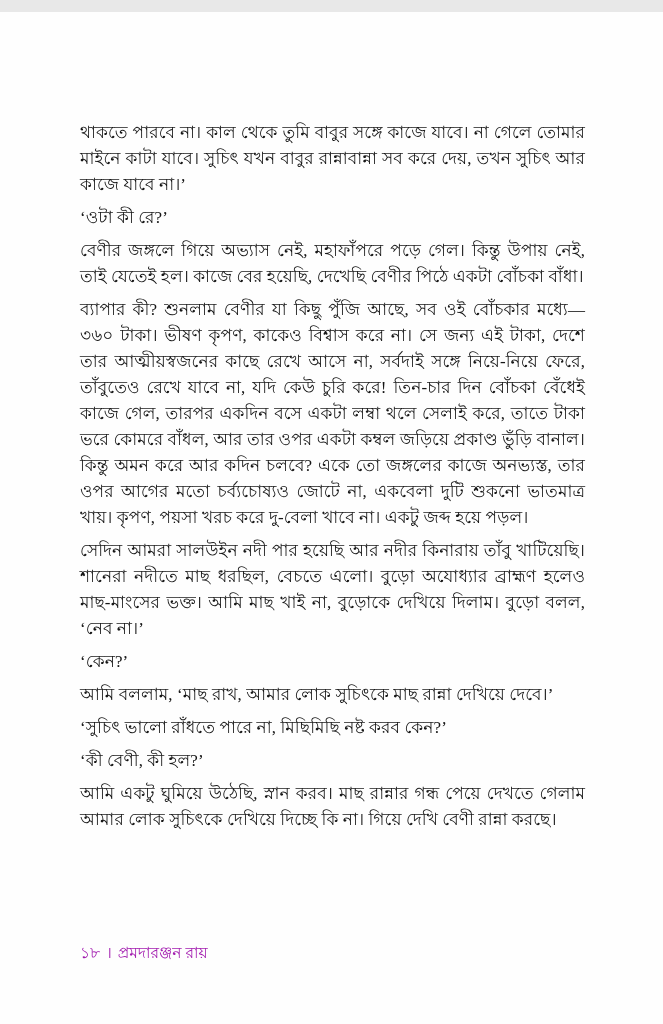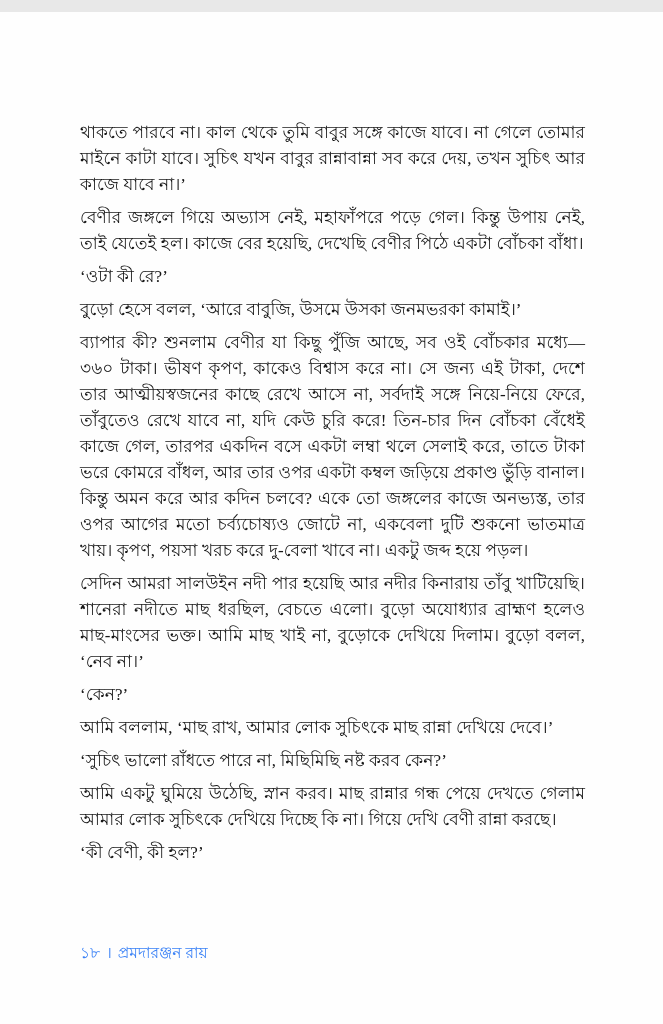--- a/index.html
+++ b/index.html
@@ -34,43 +34,42 @@
   }
   .text-block p:last-child {
     margin-bottom: 0;
   }
   .footer {
     position: absolute;
     left: 80px;
     top: 930px;
     font-size: 15.5px;
     line-height: 22px;
-    color: #3b82f6;
+    color: #a21caf;
     white-space: nowrap;
   }
   .footer .sep {
     padding: 0 6px;
   }
 </style>
 </head>
 <body>
 
 <div class="page">
 
   <div class="text-block">
     <p>থাকতে পারবে না। কাল থেকে তুমি বাবুর সঙ্গে কাজে যাবে। না গেলে তোমার মাইনে কাটা যাবে। সুচিৎ যখন বাবুর রান্নাবান্না সব করে দেয়, তখন সুচিৎ আর কাজে যাবে না।’</p>
+    <p>‘ওটা কী রে?’</p>
     <p>বেণীর জঙ্গলে গিয়ে অভ্যাস নেই, মহাফাঁপরে পড়ে গেল। কিন্তু উপায় নেই, তাই যেতেই হল। কাজে বের হয়েছি, দেখেছি বেণীর পিঠে একটা বোঁচকা বাঁধা।</p>
-    <p>‘ওটা কী রে?’</p>
-    <p>বুড়ো হেসে বলল, ‘আরে বাবুজি, উসমে উসকা জনমভরকা কামাই।’</p>
     <p>ব্যাপার কী? শুনলাম বেণীর যা কিছু পুঁজি আছে, সব ওই বোঁচকার মধ্যে—৩৬০ টাকা। ভীষণ কৃপণ, কাকেও বিশ্বাস করে না। সে জন্য এই টাকা, দেশে তার আত্মীয়স্বজনের কাছে রেখে আসে না, সর্বদাই সঙ্গে নিয়ে-নিয়ে ফেরে, তাঁবুতেও রেখে যাবে না, যদি কেউ চুরি করে! তিন-চার দিন বোঁচকা বেঁধেই কাজে গেল, তারপর একদিন বসে একটা লম্বা থলে সেলাই করে, তাতে টাকা ভরে কোমরে বাঁধল, আর তার ওপর একটা কম্বল জড়িয়ে প্রকাণ্ড ভুঁড়ি বানাল। কিন্তু অমন করে আর কদিন চলবে? একে তো জঙ্গলের কাজে অনভ্যস্ত, তার ওপর আগের মতো চর্ব্যচোষ্যও জোটে না, একবেলা দুটি শুকনো ভাতমাত্র খায়। কৃপণ, পয়সা খরচ করে দু-বেলা খাবে না। একটু জব্দ হয়ে পড়ল।</p>
     <p>সেদিন আমরা সালউইন নদী পার হয়েছি আর নদীর কিনারায় তাঁবু খাটিয়েছি। শানেরা নদীতে মাছ ধরছিল, বেচতে এলো। বুড়ো অযোধ্যার ব্রাহ্মণ হলেও মাছ-মাংসের ভক্ত। আমি মাছ খাই না, বুড়োকে দেখিয়ে দিলাম। বুড়ো বলল, ‘নেব না।’</p>
     <p>‘কেন?’</p>
     <p>আমি বললাম, ‘মাছ রাখ, আমার লোক সুচিৎকে মাছ রান্না দেখিয়ে দেবে।’</p>
     <p>‘সুচিৎ ভালো রাঁধতে পারে না, মিছিমিছি নষ্ট করব কেন?’</p>
+    <p>‘কী বেণী, কী হল?’</p>
     <p>আমি একটু ঘুমিয়ে উঠেছি, স্নান করব। মাছ রান্নার গন্ধ পেয়ে দেখতে গেলাম আমার লোক সুচিৎকে দেখিয়ে দিচ্ছে কি না। গিয়ে দেখি বেণী রান্না করছে।</p>
-    <p>‘কী বেণী, কী হল?’</p>
   </div>
 
   <div class="footer">
     <span>১৮</span><span class="sep">।</span><span>প্রমদারঞ্জন রায়</span>
   </div>
 
 </div>
 
 </body></html>

